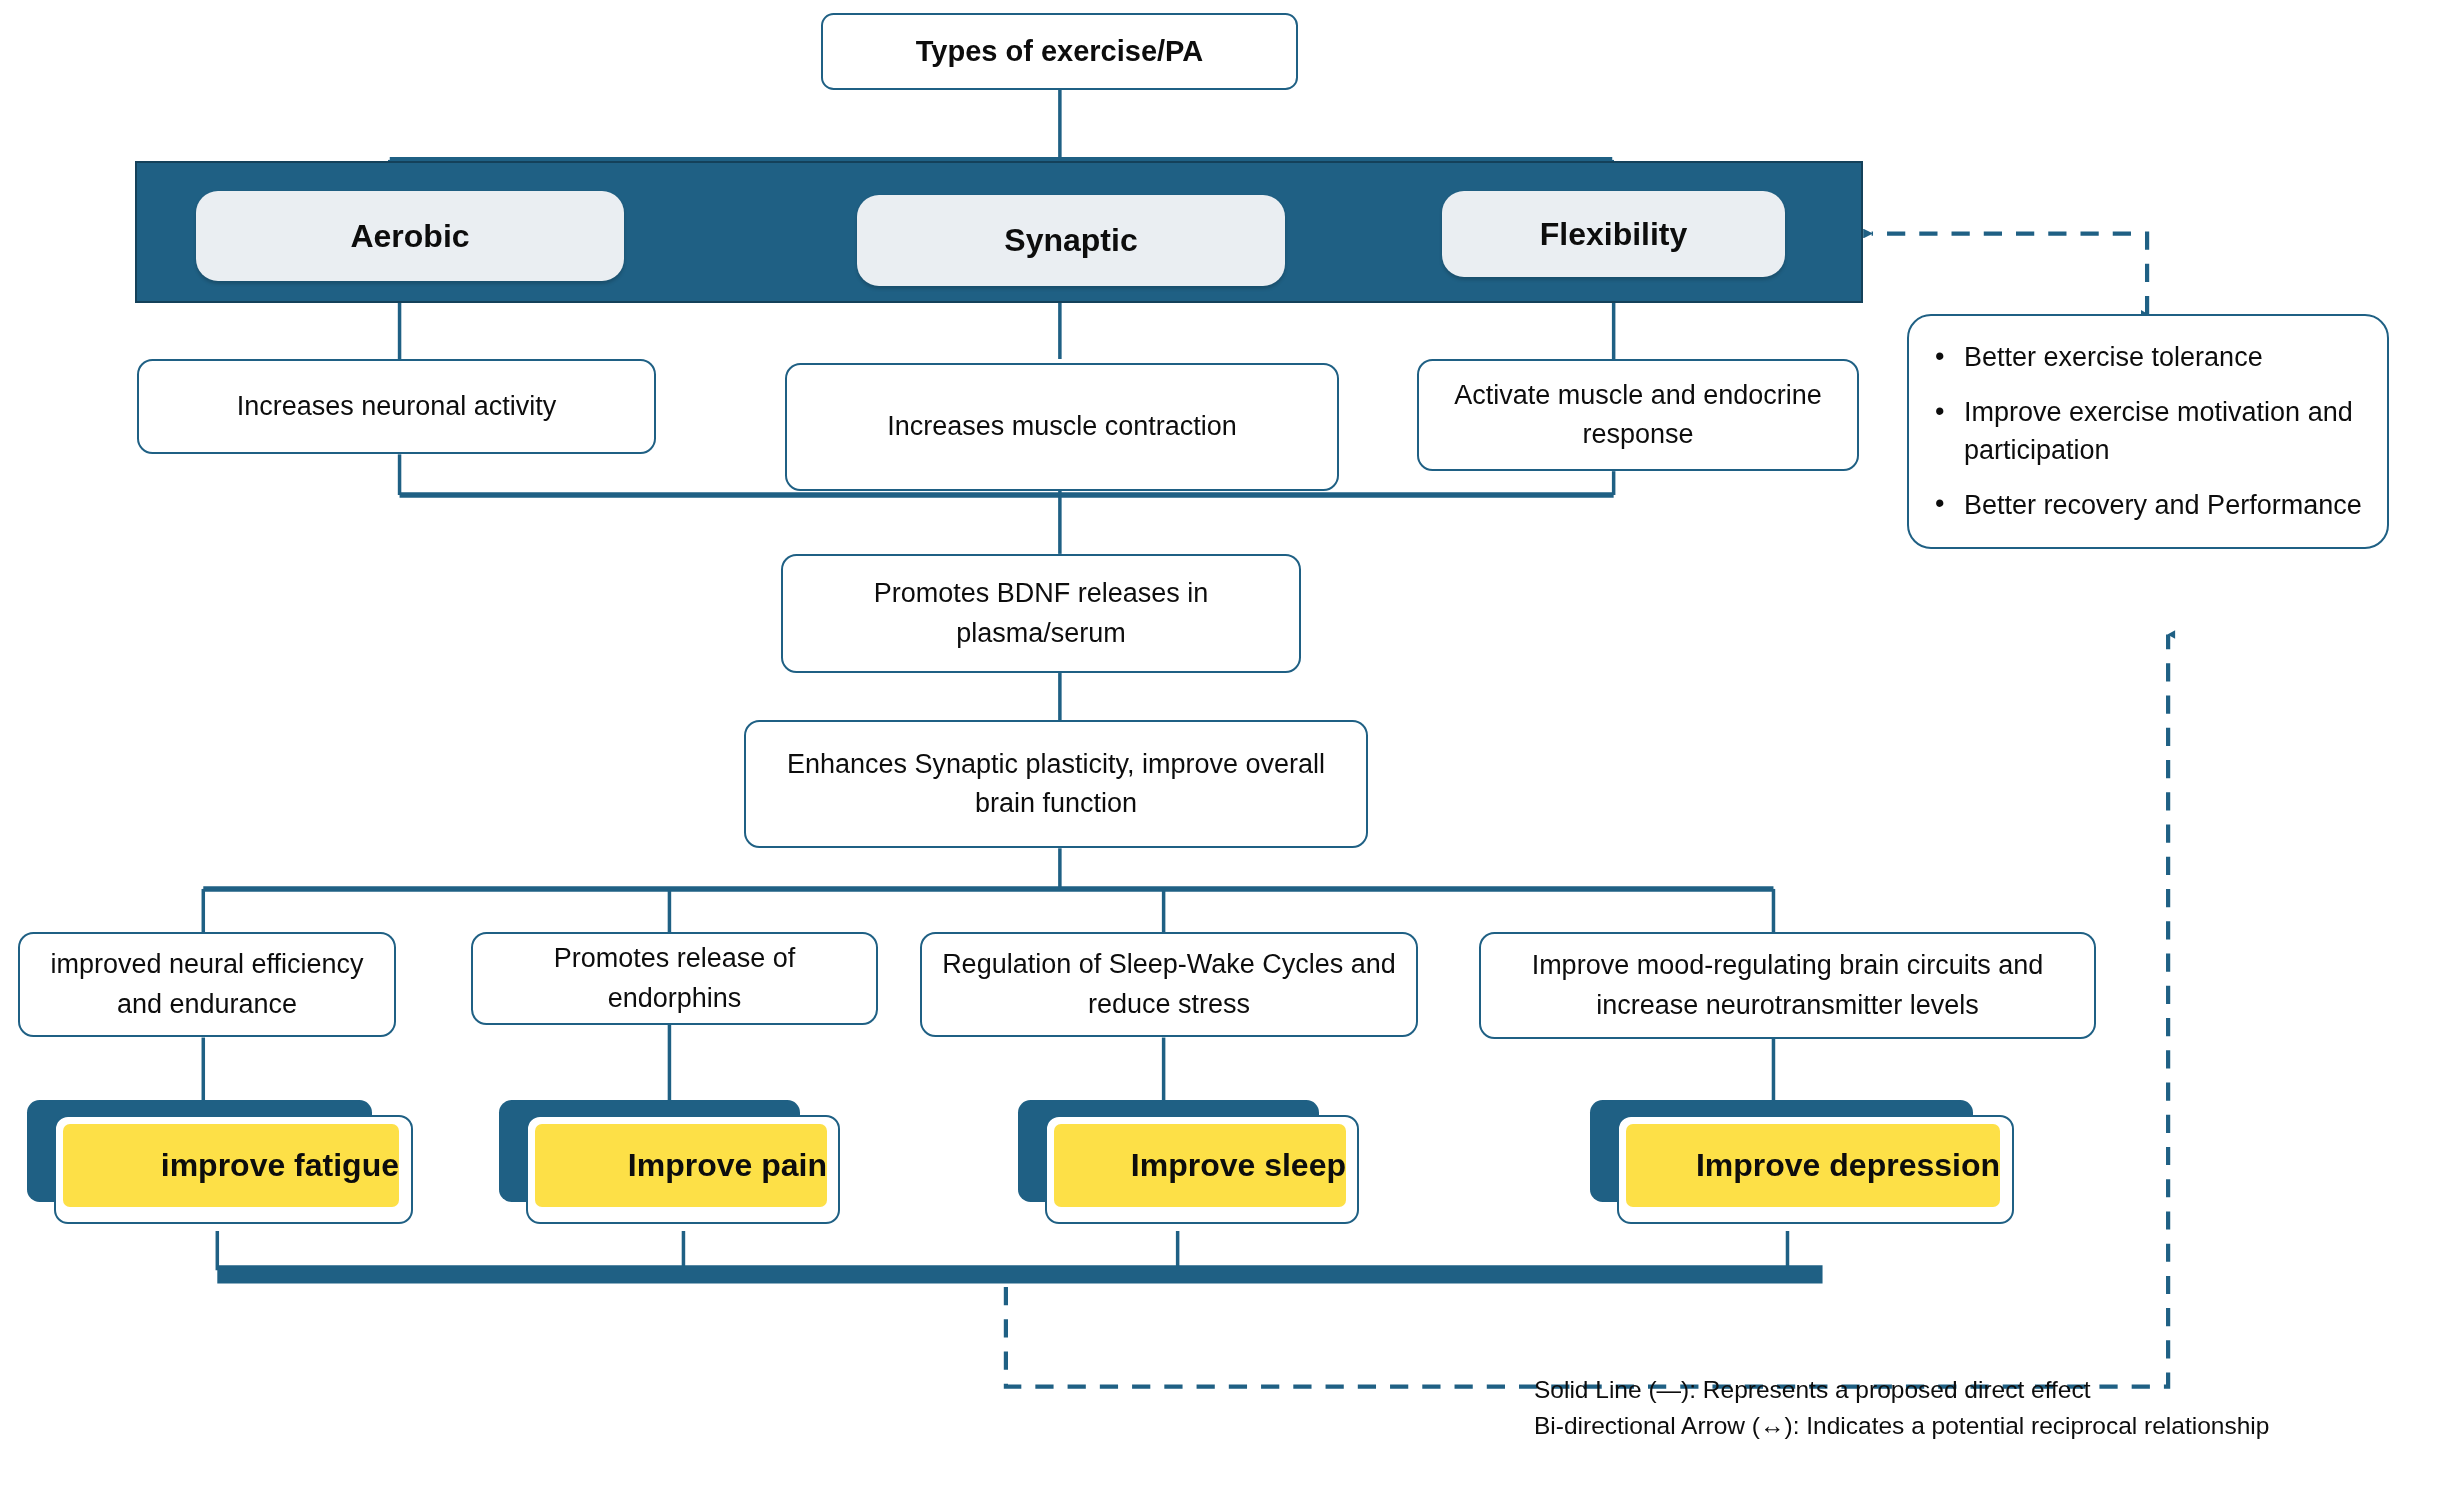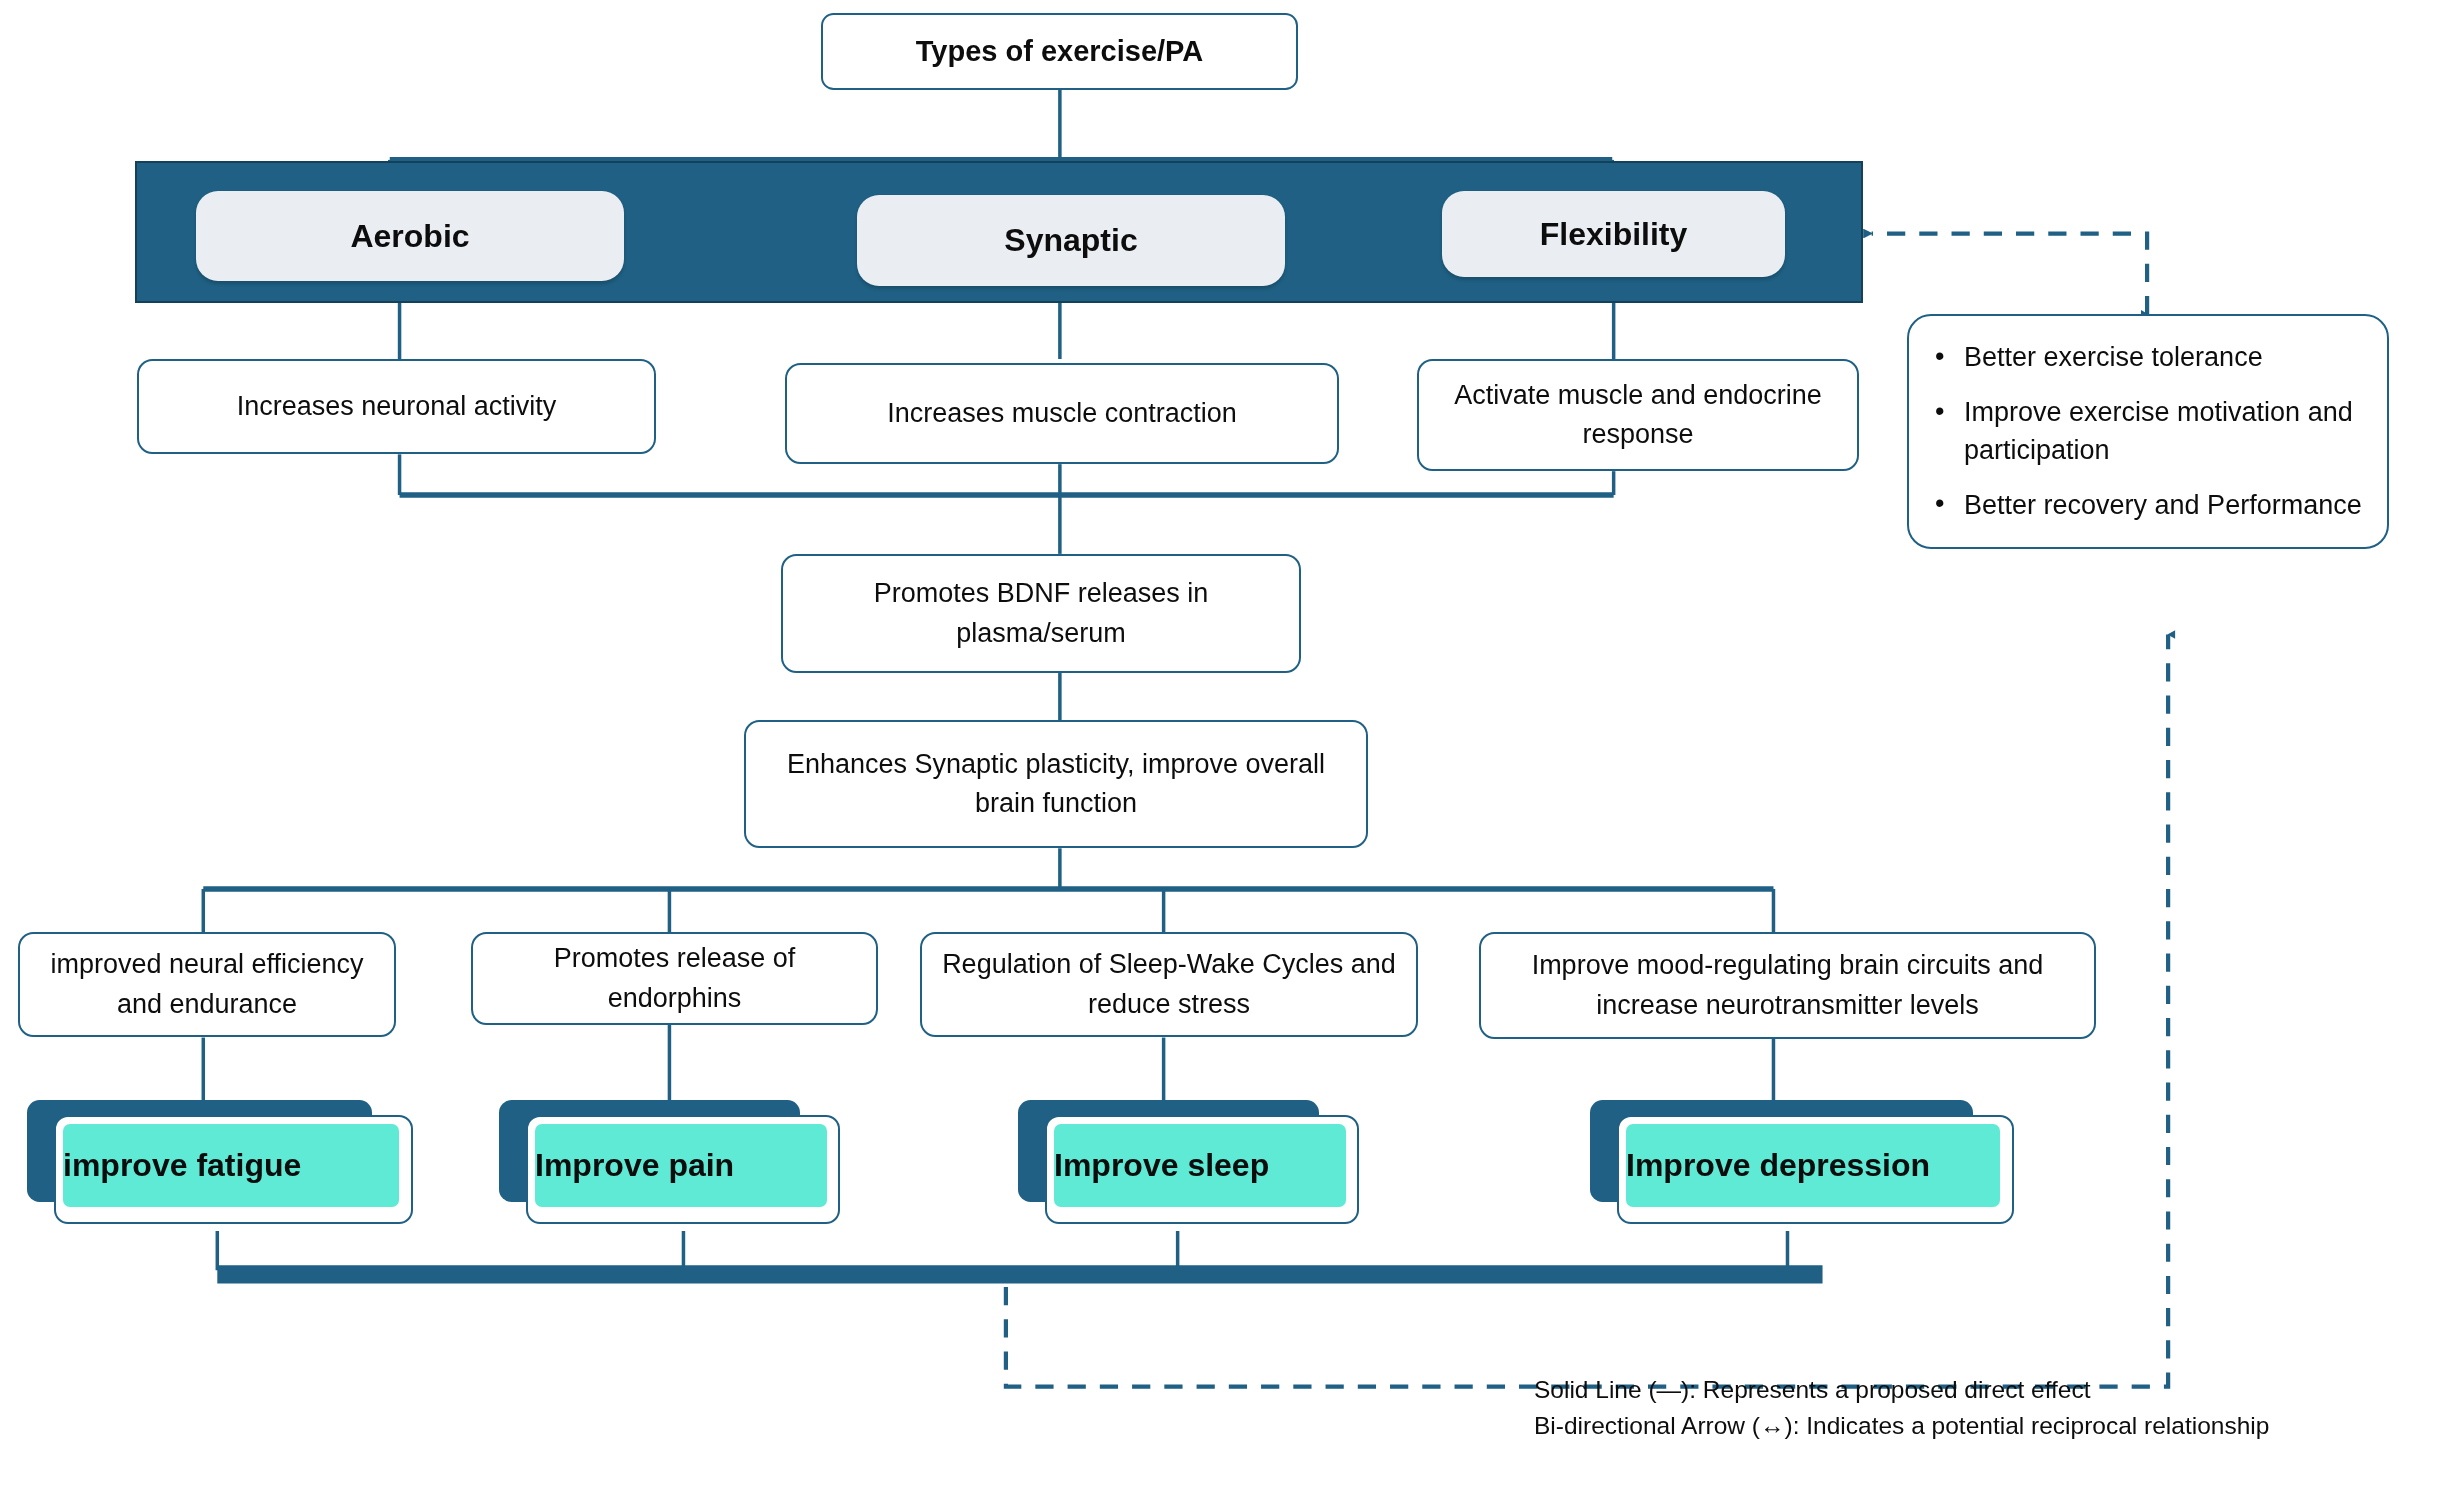--- a/index.html
+++ b/index.html
@@ -101,23 +101,23 @@
   }
   .outcome-front{
     position:absolute;
     background:#ffffff;
     border:2.8px solid #1F6084;
     border-radius:14px;
     box-sizing:border-box;
   }
   .outcome-inner{
     position:absolute;
-    background:#5eead4;
+    background:#fde047;
     border-radius:7px;
-    display:flex;align-items:center;justify-content:flex-start;
+    display:flex;align-items:center;justify-content:flex-end;
     font-weight:bold;
     font-size:32px;
     color:#0d0d0d;
     text-align:center;
     z-index:2;
   }
 
   
   .legend{
     position:absolute;
@@ -213,21 +213,21 @@
     <span>Synaptic</span>
   </div>
   <div class="chip" style="left:1442px;top:191px;width:343px;height:86px;">
     <span>Flexibility</span>
   </div>
 
   <div class="node" style="left:137px;top:359px;width:519px;height:95px;">
     <span class="txt">Increases neuronal activity</span>
   </div>
 
-  <div class="node" style="left:785px;top:363px;width:554px;height:101px;text-align:center;">
+  <div class="node" style="left:785px;top:363px;width:554px;height:128px;text-align:center;">
     <span class="txt">Increases muscle contraction</span>
   </div>
 
   <div class="node" style="left:1417px;top:359px;width:442px;height:112px;">
     <span class="txt">Activate muscle and endocrine response</span>
   </div>
 
   <div class="node" style="left:781px;top:554px;width:520px;height:119px;">
     <span class="txt">Promotes BDNF releases in plasma/serum</span>
   </div>

